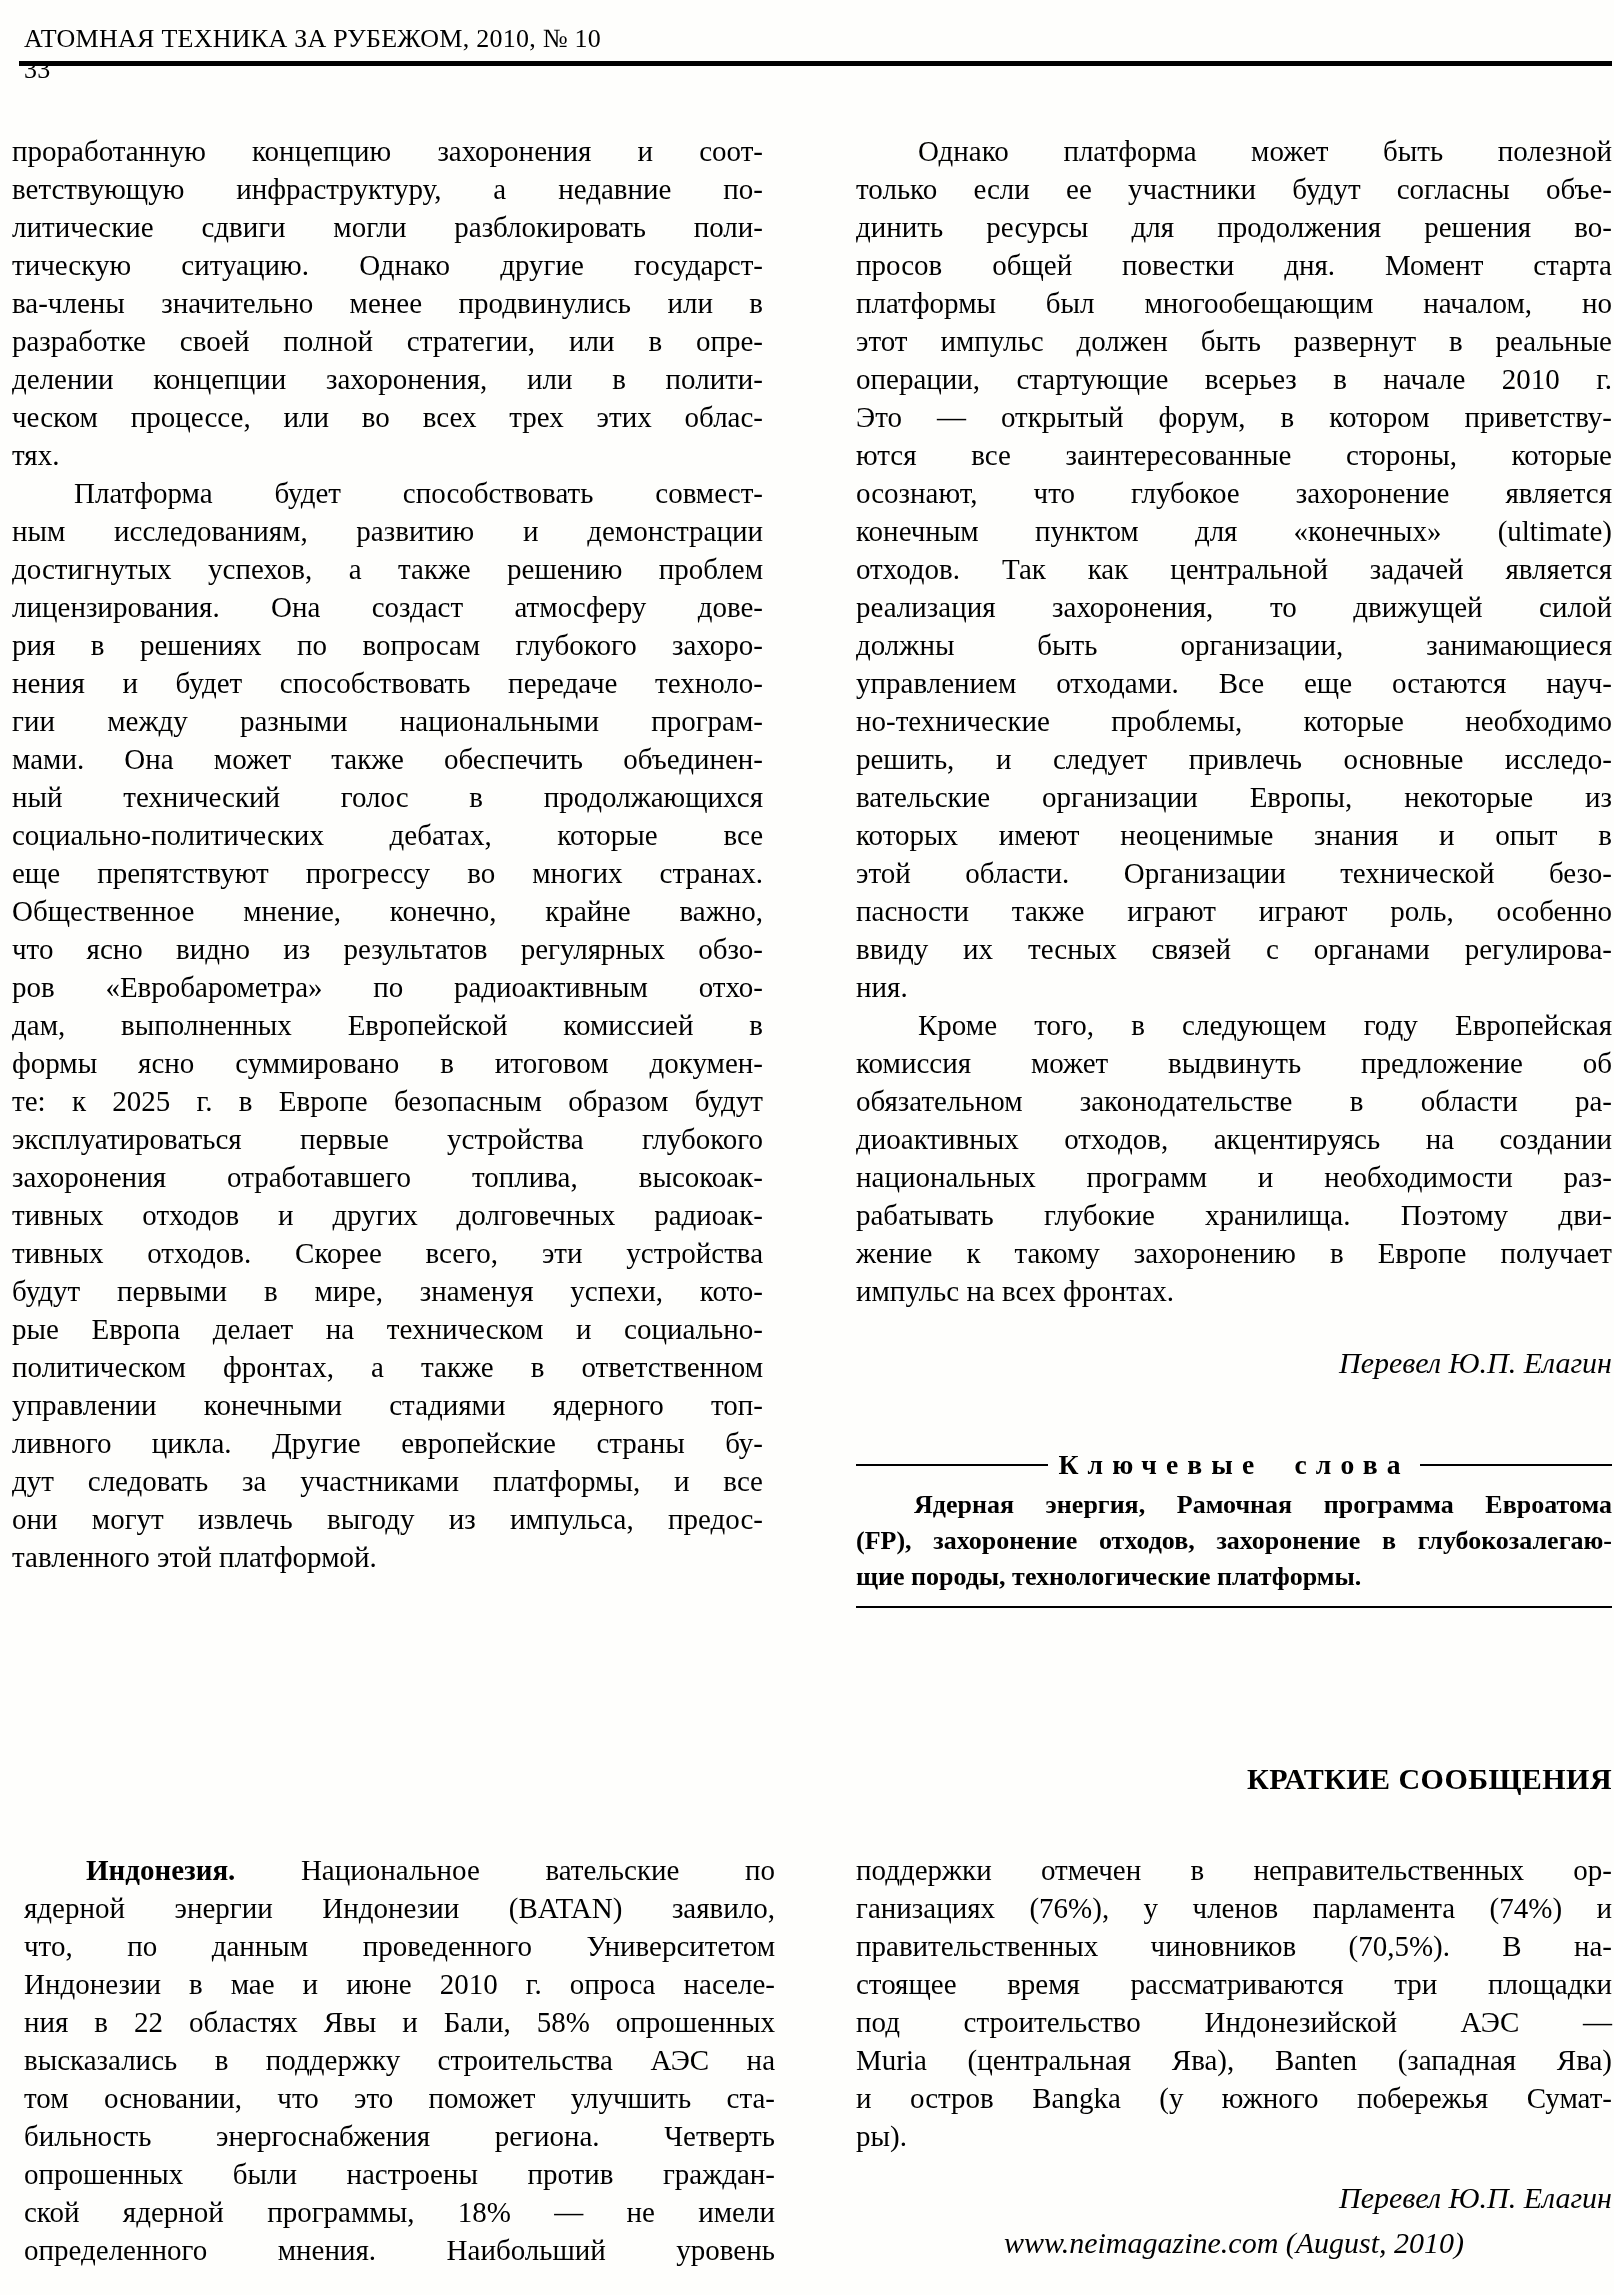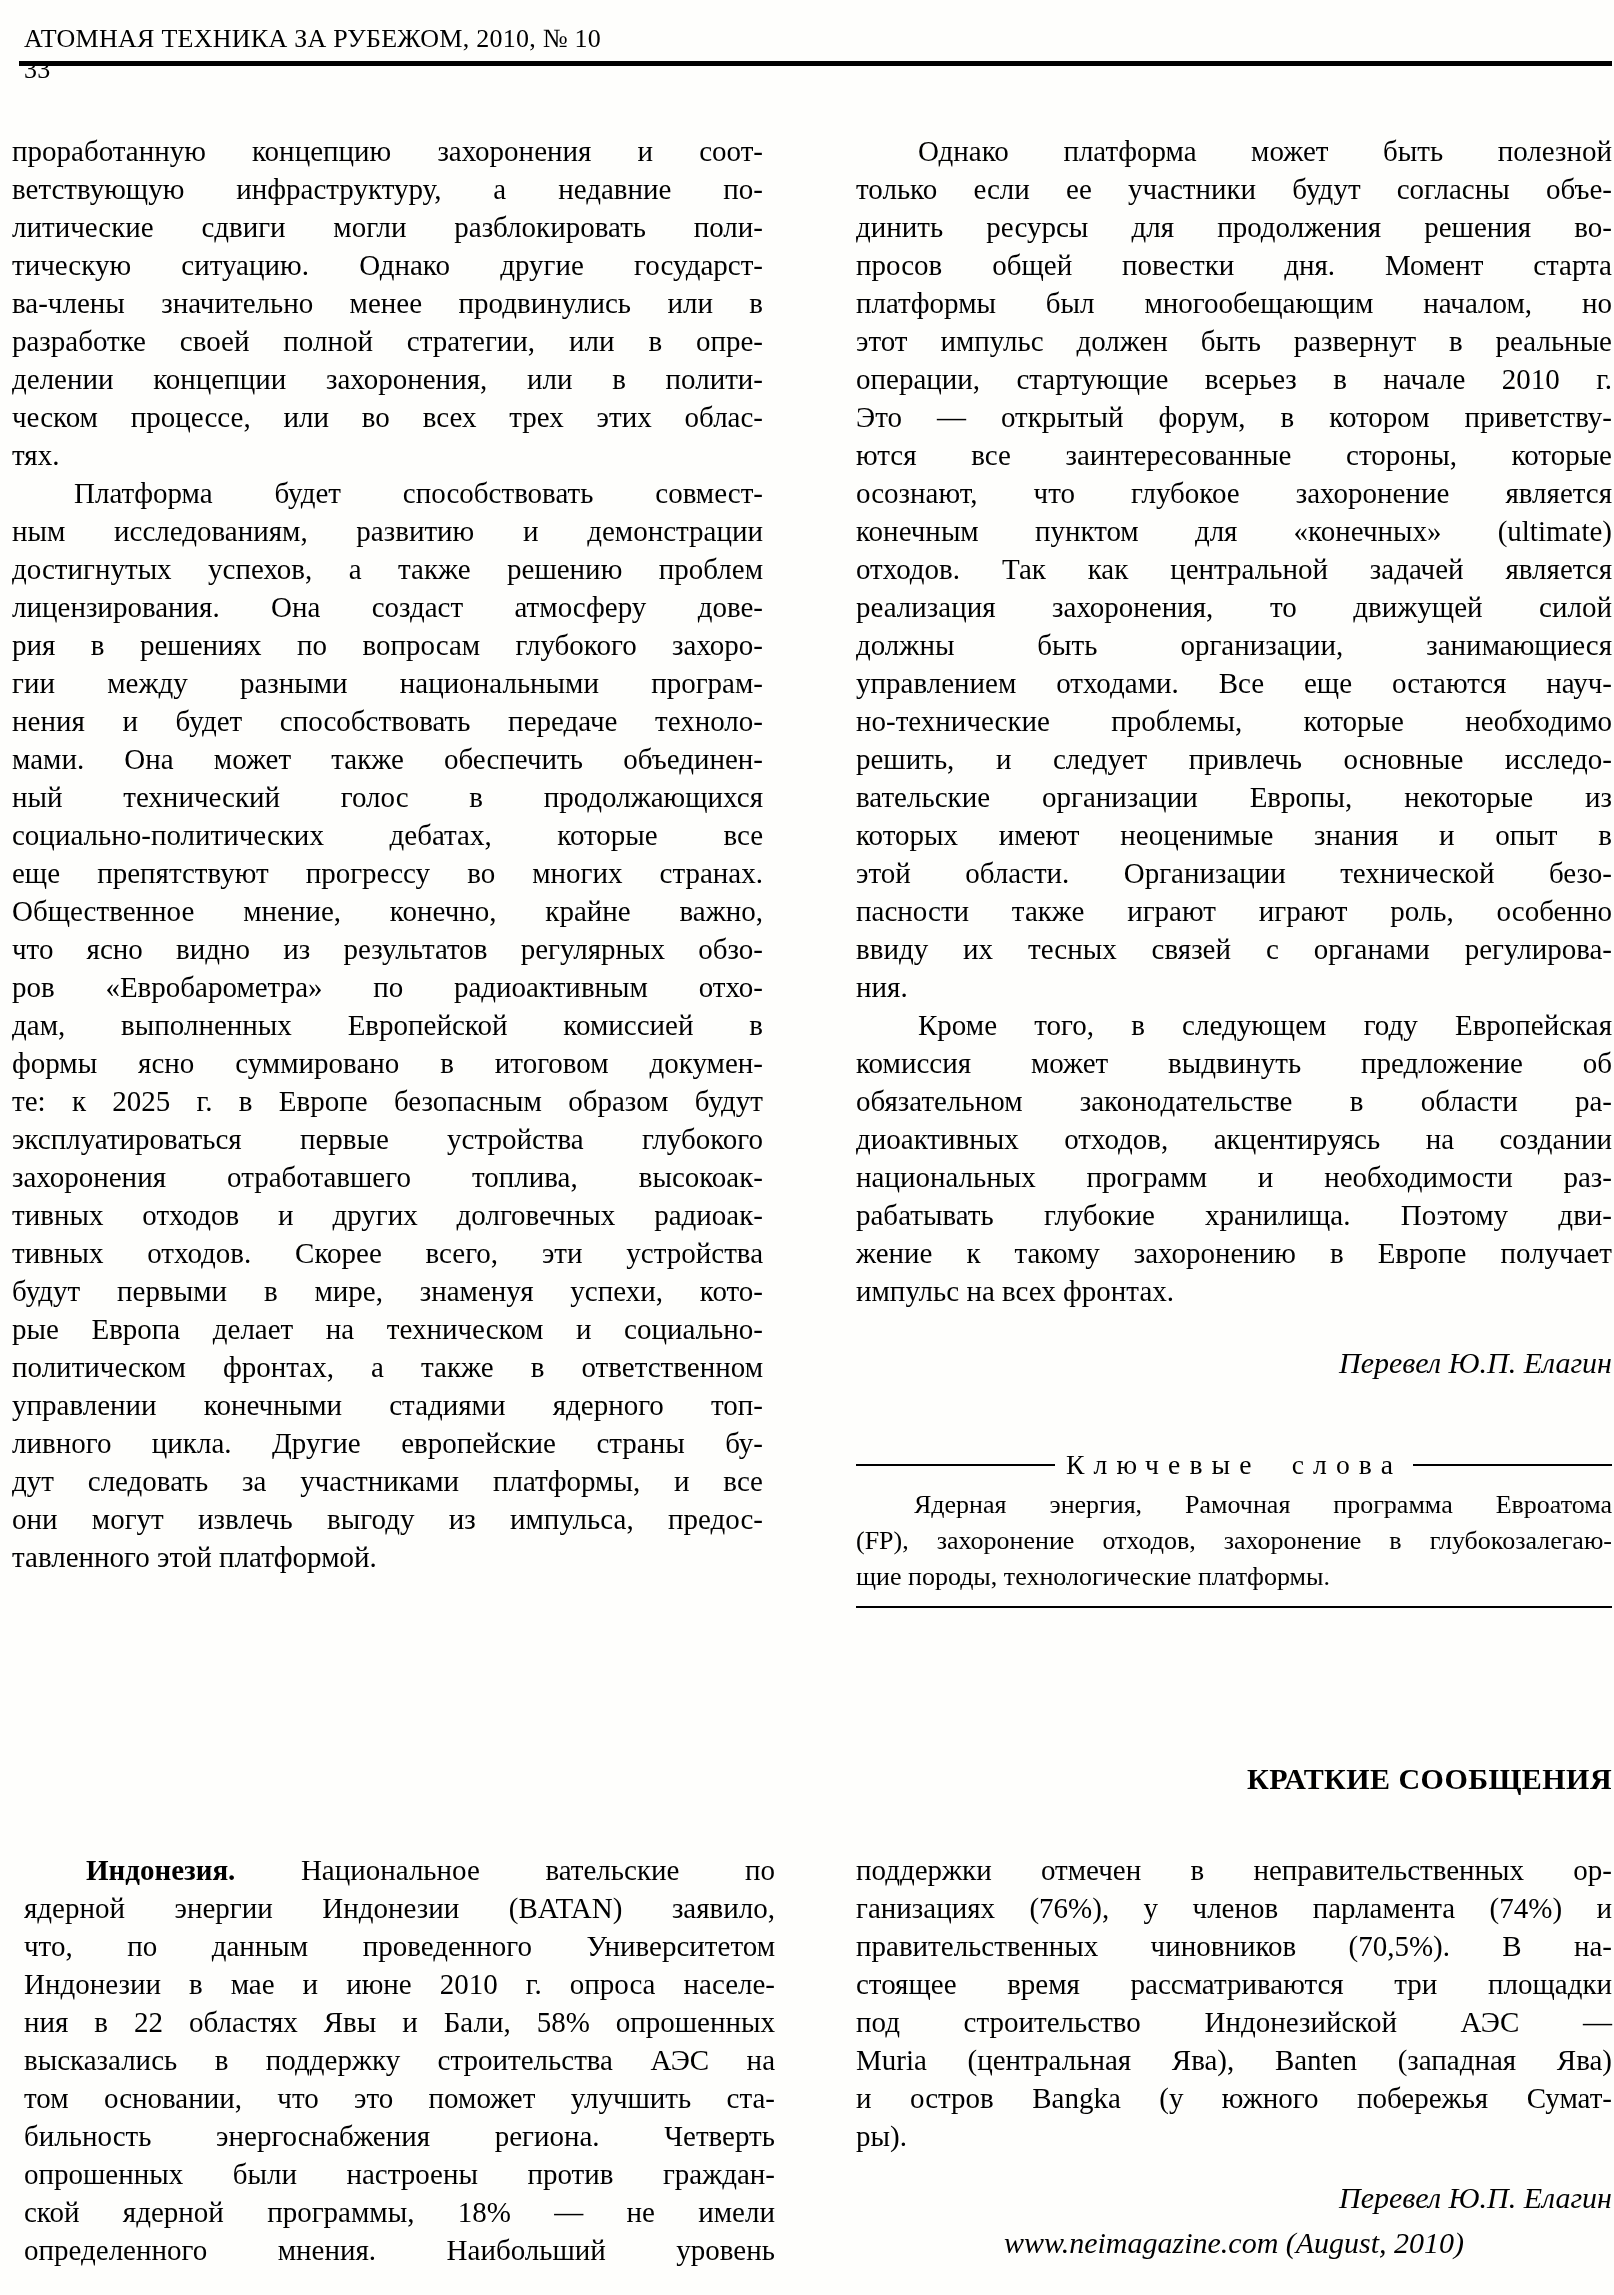--- a/index.html
+++ b/index.html
@@ -25,21 +25,21 @@
 
   .tline { text-align:justify; text-align-last:justify; }
   .tline.tlast { text-align-last:left; }
   .indented > .tline:first-child, .tline.indent { text-indent:62px; }
   .lead { font-weight:bold; }
 
   .translator { margin-top:34px; text-align:right; font-style:italic; font-size:30px; }
   .translator2 { margin-top:24px; text-align:right; font-style:italic; font-size:30px; }
   .src { margin-top:6.7px; text-align:center; font-style:italic; font-size:30px; }
 
-  .kw { margin-top:67px; }
+  .kw { margin-top:67px;font-weight:bold; }
   .kw-head { display:flex; align-items:center; font-size:27.6px; line-height:32px; }
   .kw-rule { flex:1; height:2.7px; background:#000; }
   .kw-label { padding:0 10.8px; letter-spacing:0.33em; word-spacing:0.55em; white-space:nowrap; }
   .kw-body { margin-top:6px; font-size:26px; line-height:36px; }
   .kw-body.indented > .tline:first-child { text-indent:58px; }
   .kw-endrule { margin-top:10.8px; height:2.7px; background:#000; }
 
   .section-title {
     position:absolute; left:856px; top:1762px; width:756px;
     text-align:right; font-size:30px; font-weight:bold; letter-spacing:0.015em;
@@ -67,22 +67,22 @@
         <div class="tline">делении концепции захоронения, или в полити-</div>
         <div class="tline">ческом процессе, или во всех трех этих облас-</div>
         <div class="tline tlast">тях.</div>
       </div>
     <div class="indented">
         <div class="tline">Платформа будет способствовать совмест-</div>
         <div class="tline">ным исследованиям, развитию и демонстрации</div>
         <div class="tline">достигнутых успехов, а также решению проблем</div>
         <div class="tline">лицензирования. Она создаст атмосферу дове-</div>
         <div class="tline">рия в решениях по вопросам глубокого захоро-</div>
+        <div class="tline">нения и будет способствовать передаче техноло-</div>
         <div class="tline">гии между разными национальными програм-</div>
-        <div class="tline">нения и будет способствовать передаче техноло-</div>
         <div class="tline">мами. Она может также обеспечить объединен-</div>
         <div class="tline">ный технический голос в продолжающихся</div>
         <div class="tline">социально-политических дебатах, которые все</div>
         <div class="tline">еще препятствуют прогрессу во многих странах.</div>
         <div class="tline">Общественное мнение, конечно, крайне важно,</div>
         <div class="tline">что ясно видно из результатов регулярных обзо-</div>
         <div class="tline">ров «Евробарометра» по радиоактивным отхо-</div>
         <div class="tline">дам, выполненных Европейской комиссией в</div>
         <div class="tline">формы ясно суммировано в итоговом докумен-</div>
         <div class="tline">те: к 2025 г. в Европе безопасным образом будут</div>

